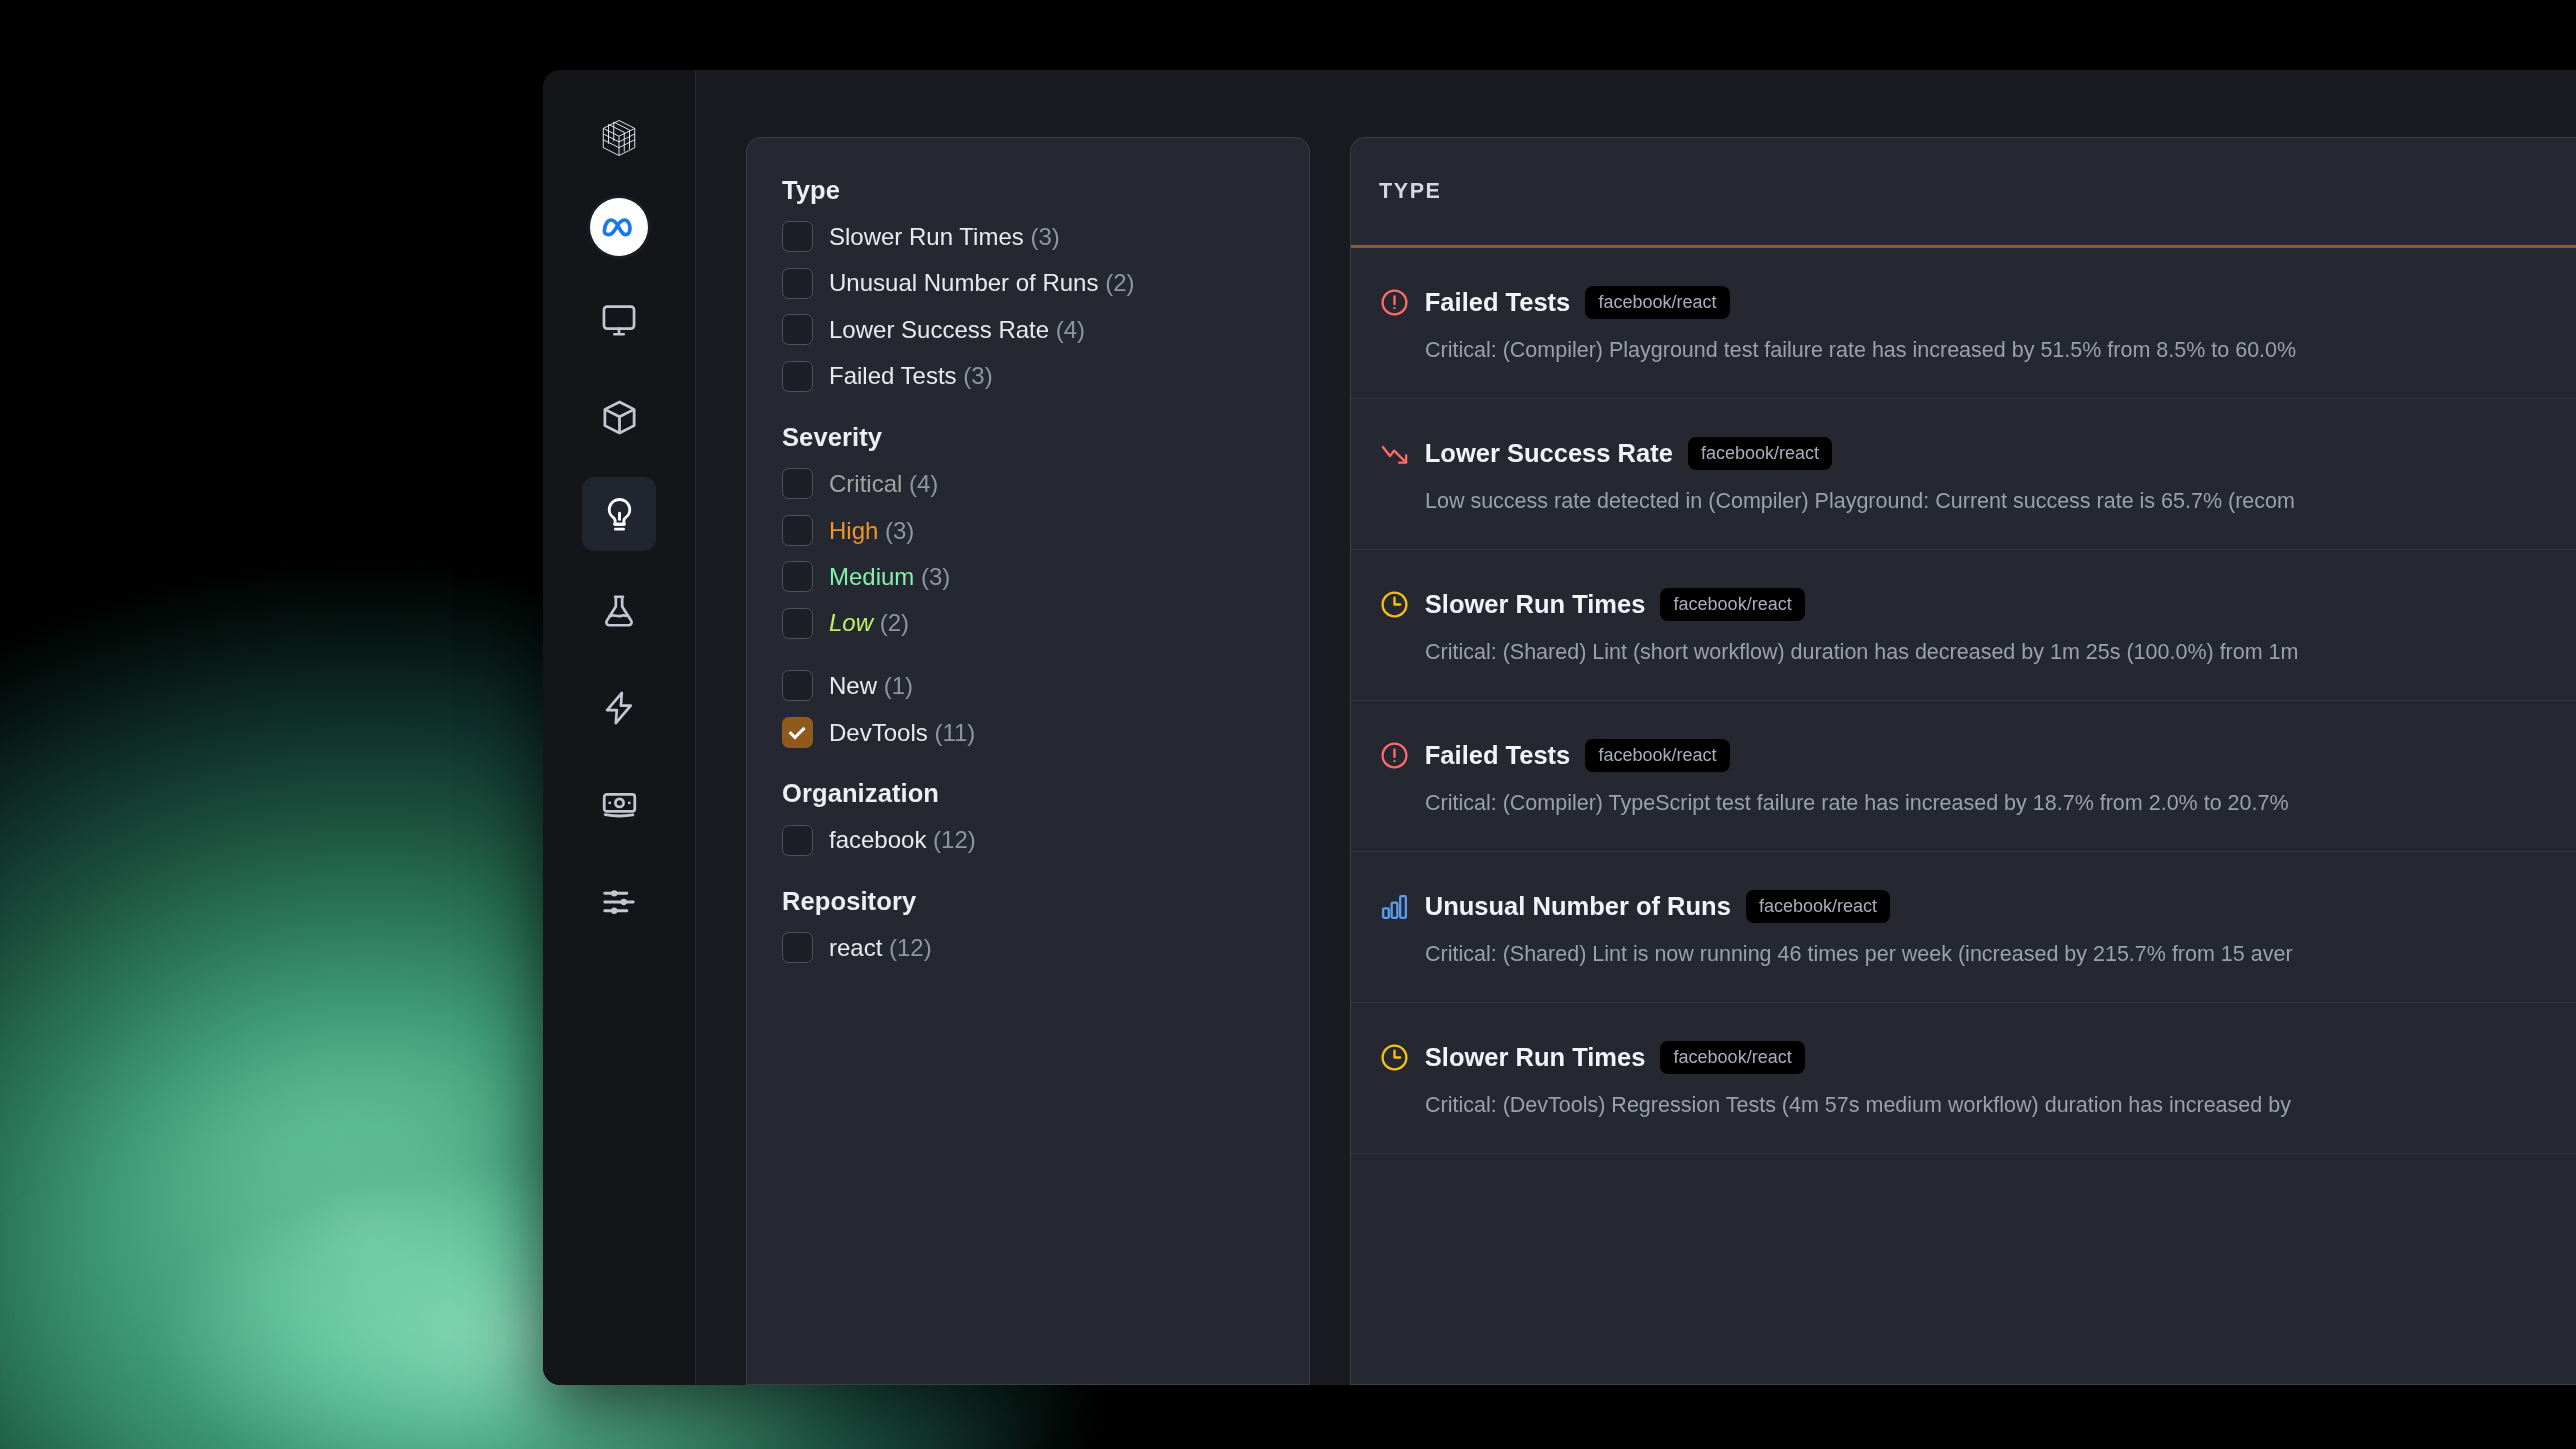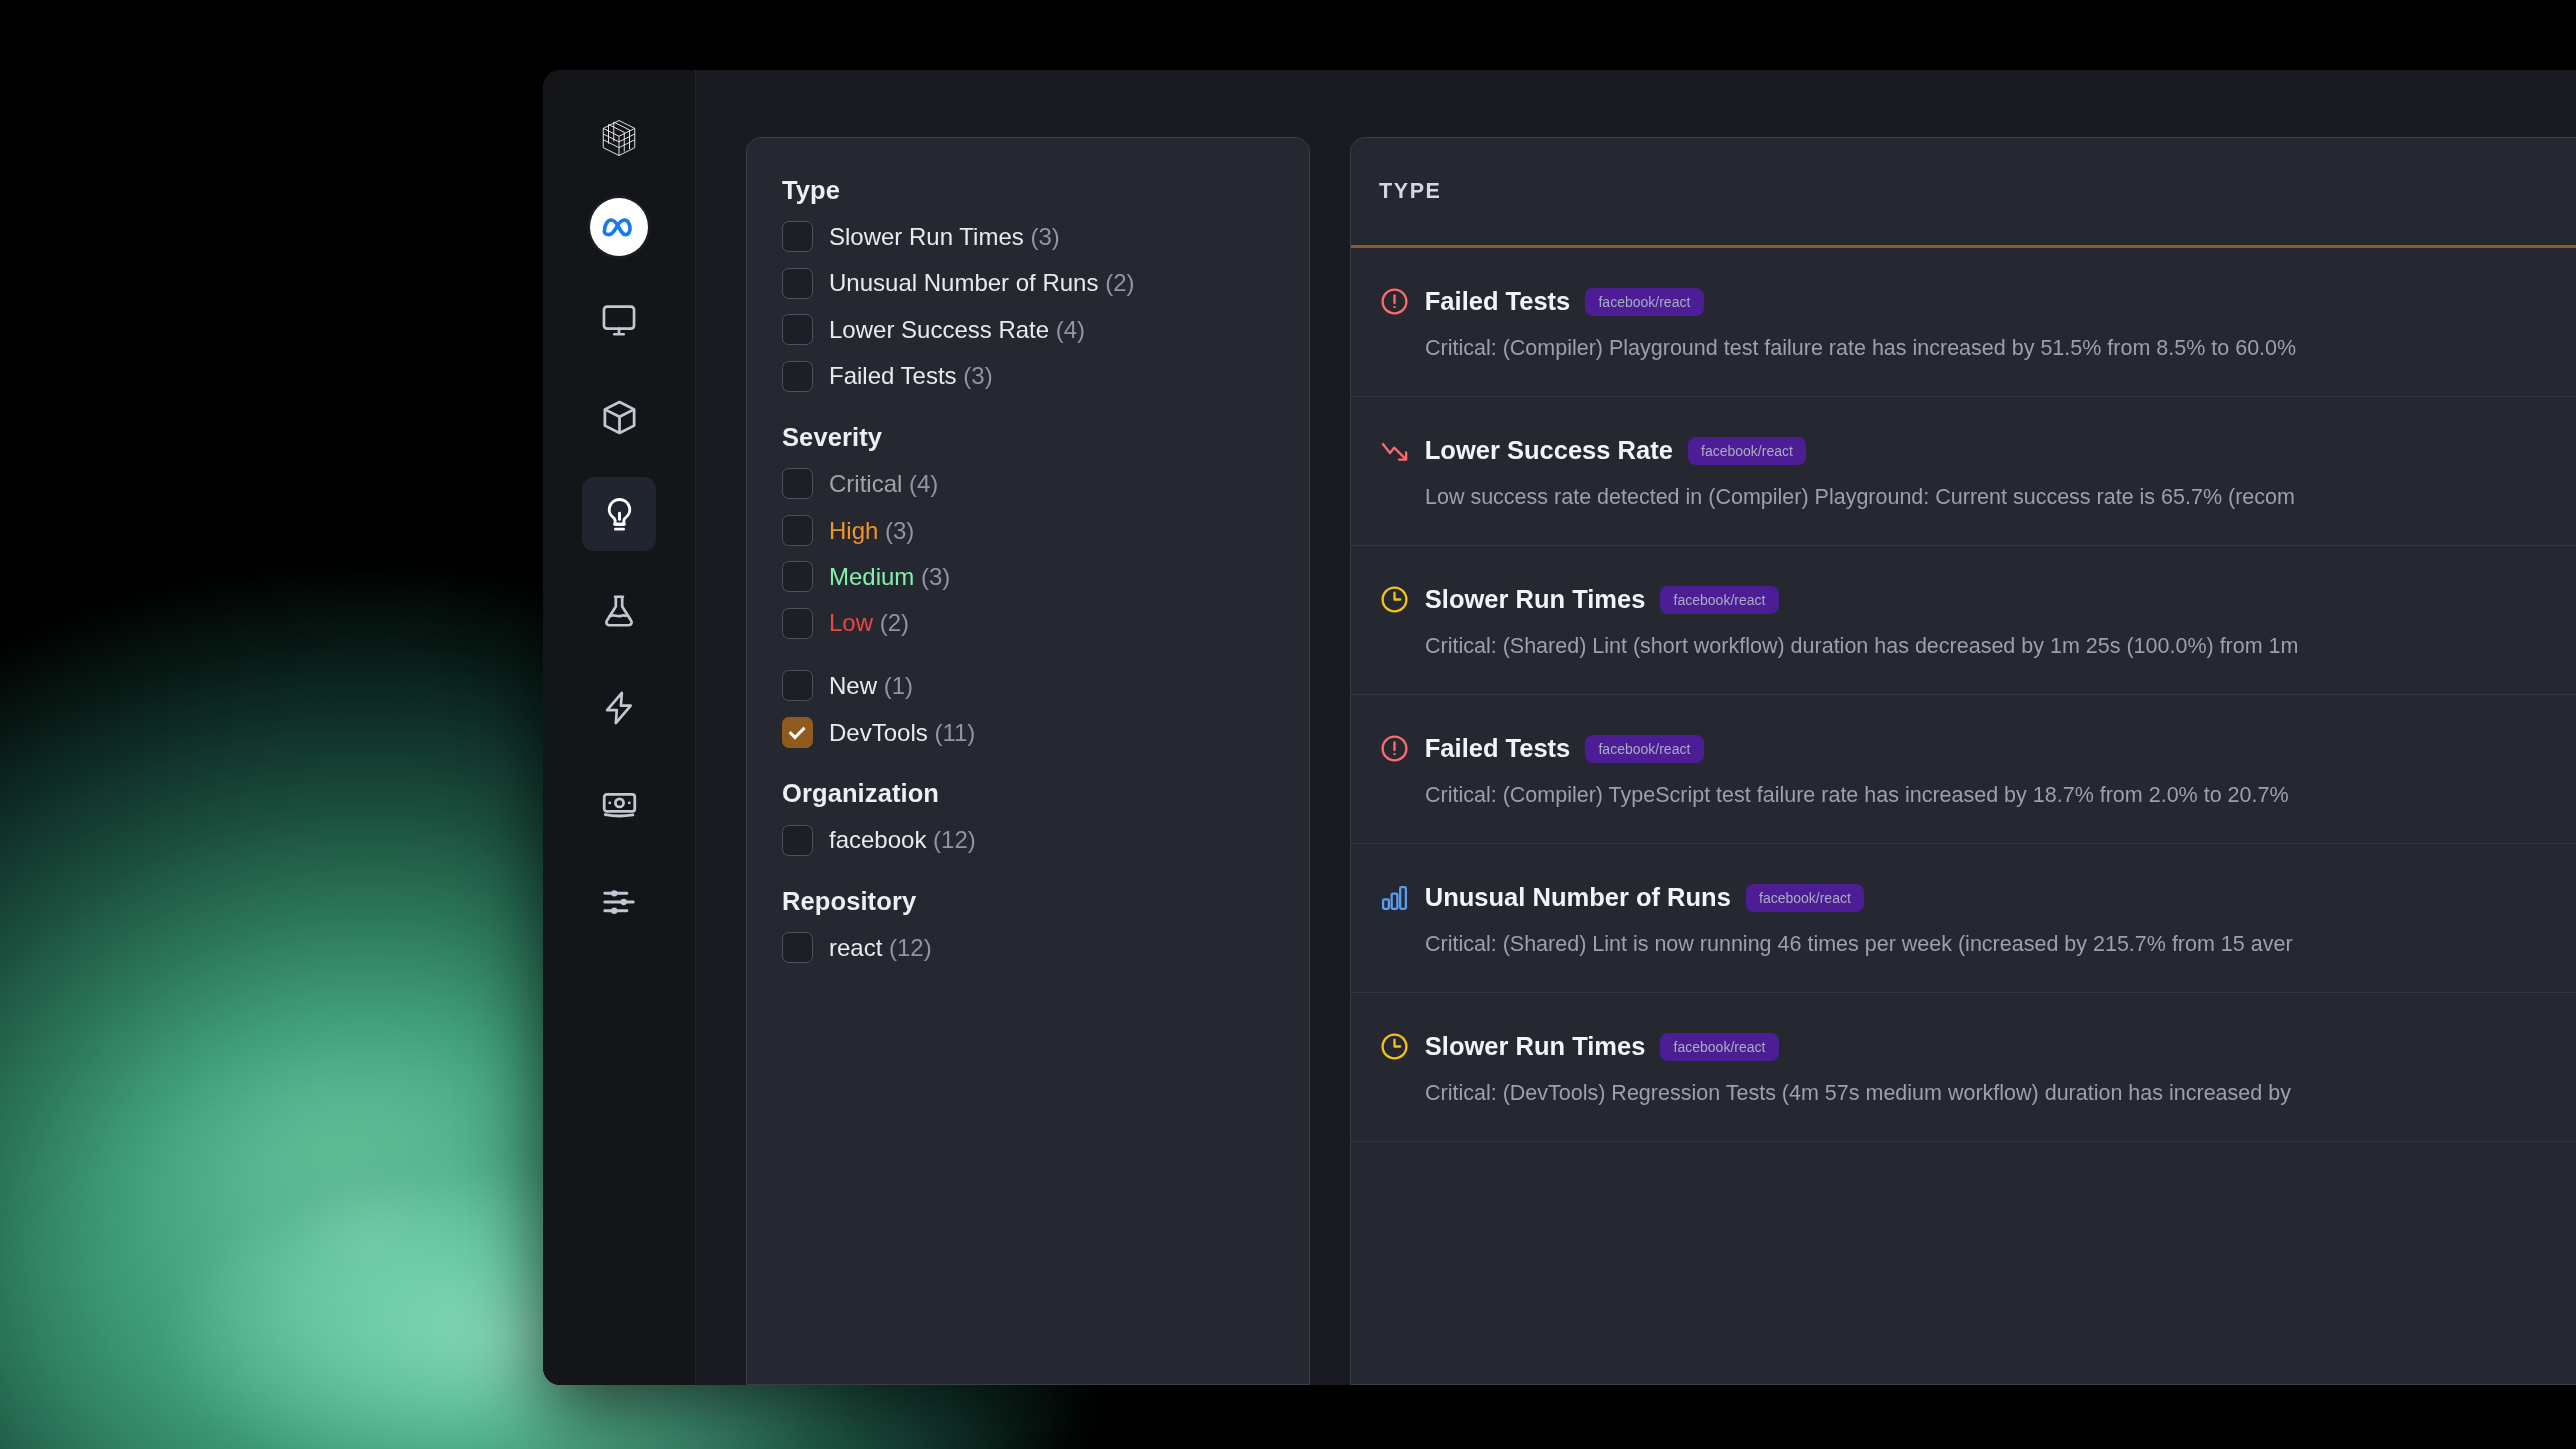--- a/index.html
+++ b/index.html
@@ -105,21 +105,21 @@
     transform:rotate(-45deg) translate(0.7px,-1.3px);
   }
   .filter-label {
     font-size:24px; color:#e8eaf0; line-height:1.32;
     max-width:349px;
   }
   .filter-count { color:#9095a3; }
   .sev-critical { color:#a3a3a3; }
   .sev-high { color:#f0932b; }
   .sev-medium { color:#86efac; }
-  .sev-low { color:#ef4444; }
+  .sev-low { color:#bef264;font-style:italic; }
 
   
   #alerts-panel {
     flex:1; min-width:0;
     background:#252831;
     border:0.7px solid #3a3e4a;
     border-radius:14.8px 0 0 0;
     overflow:hidden;
     align-self:stretch;
   }
@@ -139,22 +139,22 @@
   }
   .alert-head {
     display:flex; align-items:center; gap:14.8px;
   }
   .alert-icon { width:31px; height:31px; flex:0 0 31px;
     display:flex; align-items:center; justify-content:center; }
   .alert-title {
     font-size:25.5px; font-weight:700; color:#f2f4f8; white-space:nowrap;
   }
   .repo-badge {
-    background:#4c1d95; color:#a7aebe;
-    font-size:14px; padding:6px 13.4px; border-radius:8px;
+    background:#000000; color:#a7aebe;
+    font-size:18px; padding:6px 13.4px; border-radius:8px;
     white-space:nowrap;
   }
   .alert-desc {
     margin-top:19px; margin-left:46px;
     font-size:21.5px; color:#9aa0ae;
     white-space:nowrap; overflow:visible;
   }
 </style>
 </head>
 <body>

